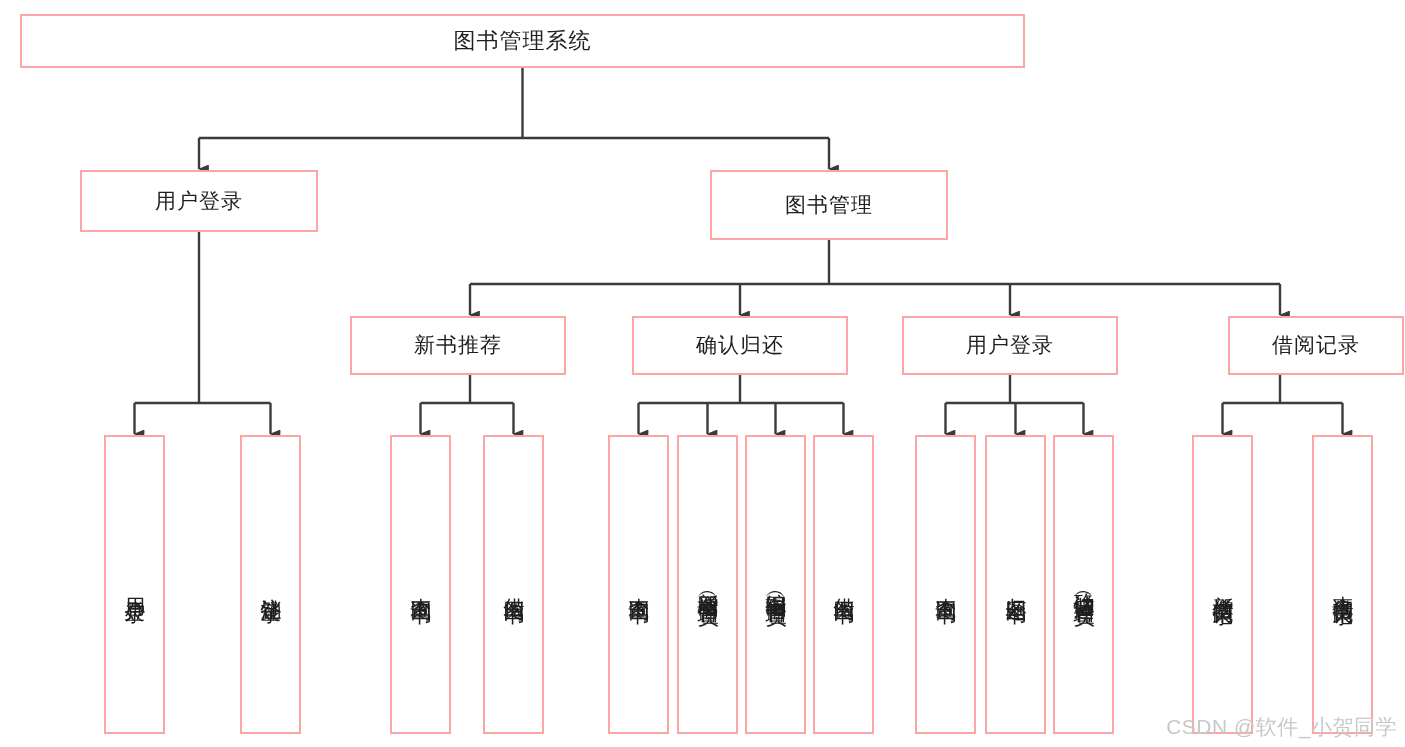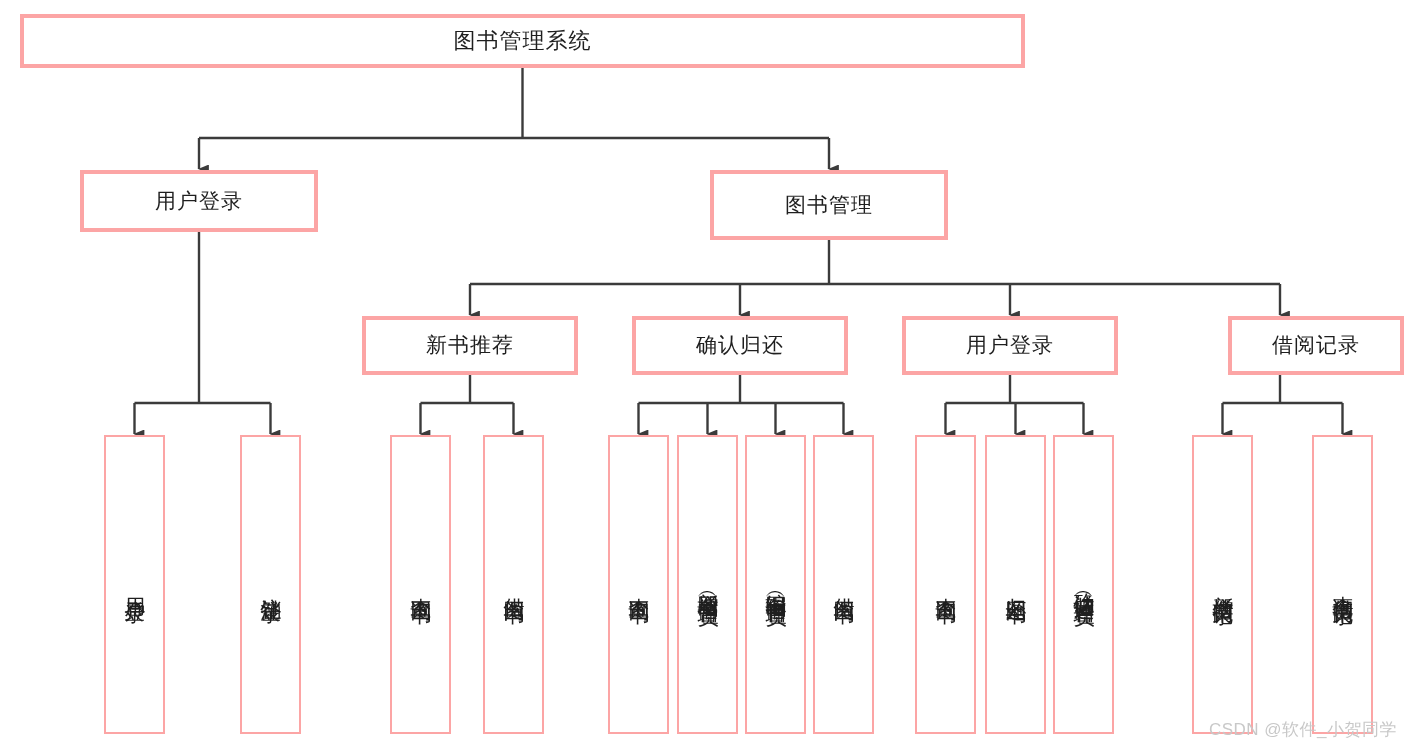--- a/index.html
+++ b/index.html
@@ -21,21 +21,21 @@
     position: absolute;
     left: 0;
     top: 0;
     width: 1405px;
     height: 747px;
     pointer-events: none;
   }
   .node {
     position: absolute;
     box-sizing: border-box;
-    border: 4px solid #fca5a5;
+    border: 2px solid #fca5a5;
     background: #ffffff;
     display: flex;
     align-items: center;
     justify-content: center;
     color: #222222;
     z-index: 2;
   }
   .node .label {
     font-size: 21px;
     line-height: 1.25;
@@ -54,21 +54,21 @@
     letter-spacing: 2px;
     white-space: normal;
     max-height: 100%;
     text-align: center;
   }
   .node.root .label { font-size: 22px; }
   #watermark {
     position: absolute;
     right: 8px;
     bottom: 6px;
-    font-size: 17px;
+    font-size: 21px;
     color: #c8c8c8;
     letter-spacing: 0.5px;
     white-space: nowrap;
     z-index: 3;
     font-family: "Liberation Sans", "DejaVu Sans", sans-serif;
   }
 </style>
 </head>
 <body>
 
@@ -120,21 +120,21 @@
   <div id="node-layer">
       <div class="node root" style="left: 20px; top: 14px; width: 1005px; height: 54px;">
         <span class="label">图书管理系统</span>
       </div>
       <div class="node" style="left: 80px; top: 170px; width: 238px; height: 62px;">
         <span class="label">用户登录</span>
       </div>
       <div class="node" style="left: 710px; top: 170px; width: 238px; height: 70px;">
         <span class="label">图书管理</span>
       </div>
-      <div class="node" style="left: 362px; top: 316px; width: 216px; height: 59px;">
+      <div class="node" style="left: 350px; top: 316px; width: 216px; height: 59px;">
         <span class="label">新书推荐</span>
       </div>
       <div class="node" style="left: 632px; top: 316px; width: 216px; height: 59px;">
         <span class="label">确认归还</span>
       </div>
       <div class="node" style="left: 902px; top: 316px; width: 216px; height: 59px;">
         <span class="label">用户登录</span>
       </div>
       <div class="node" style="left: 1228px; top: 316px; width: 176px; height: 59px;">
         <span class="label">借阅记录</span>

